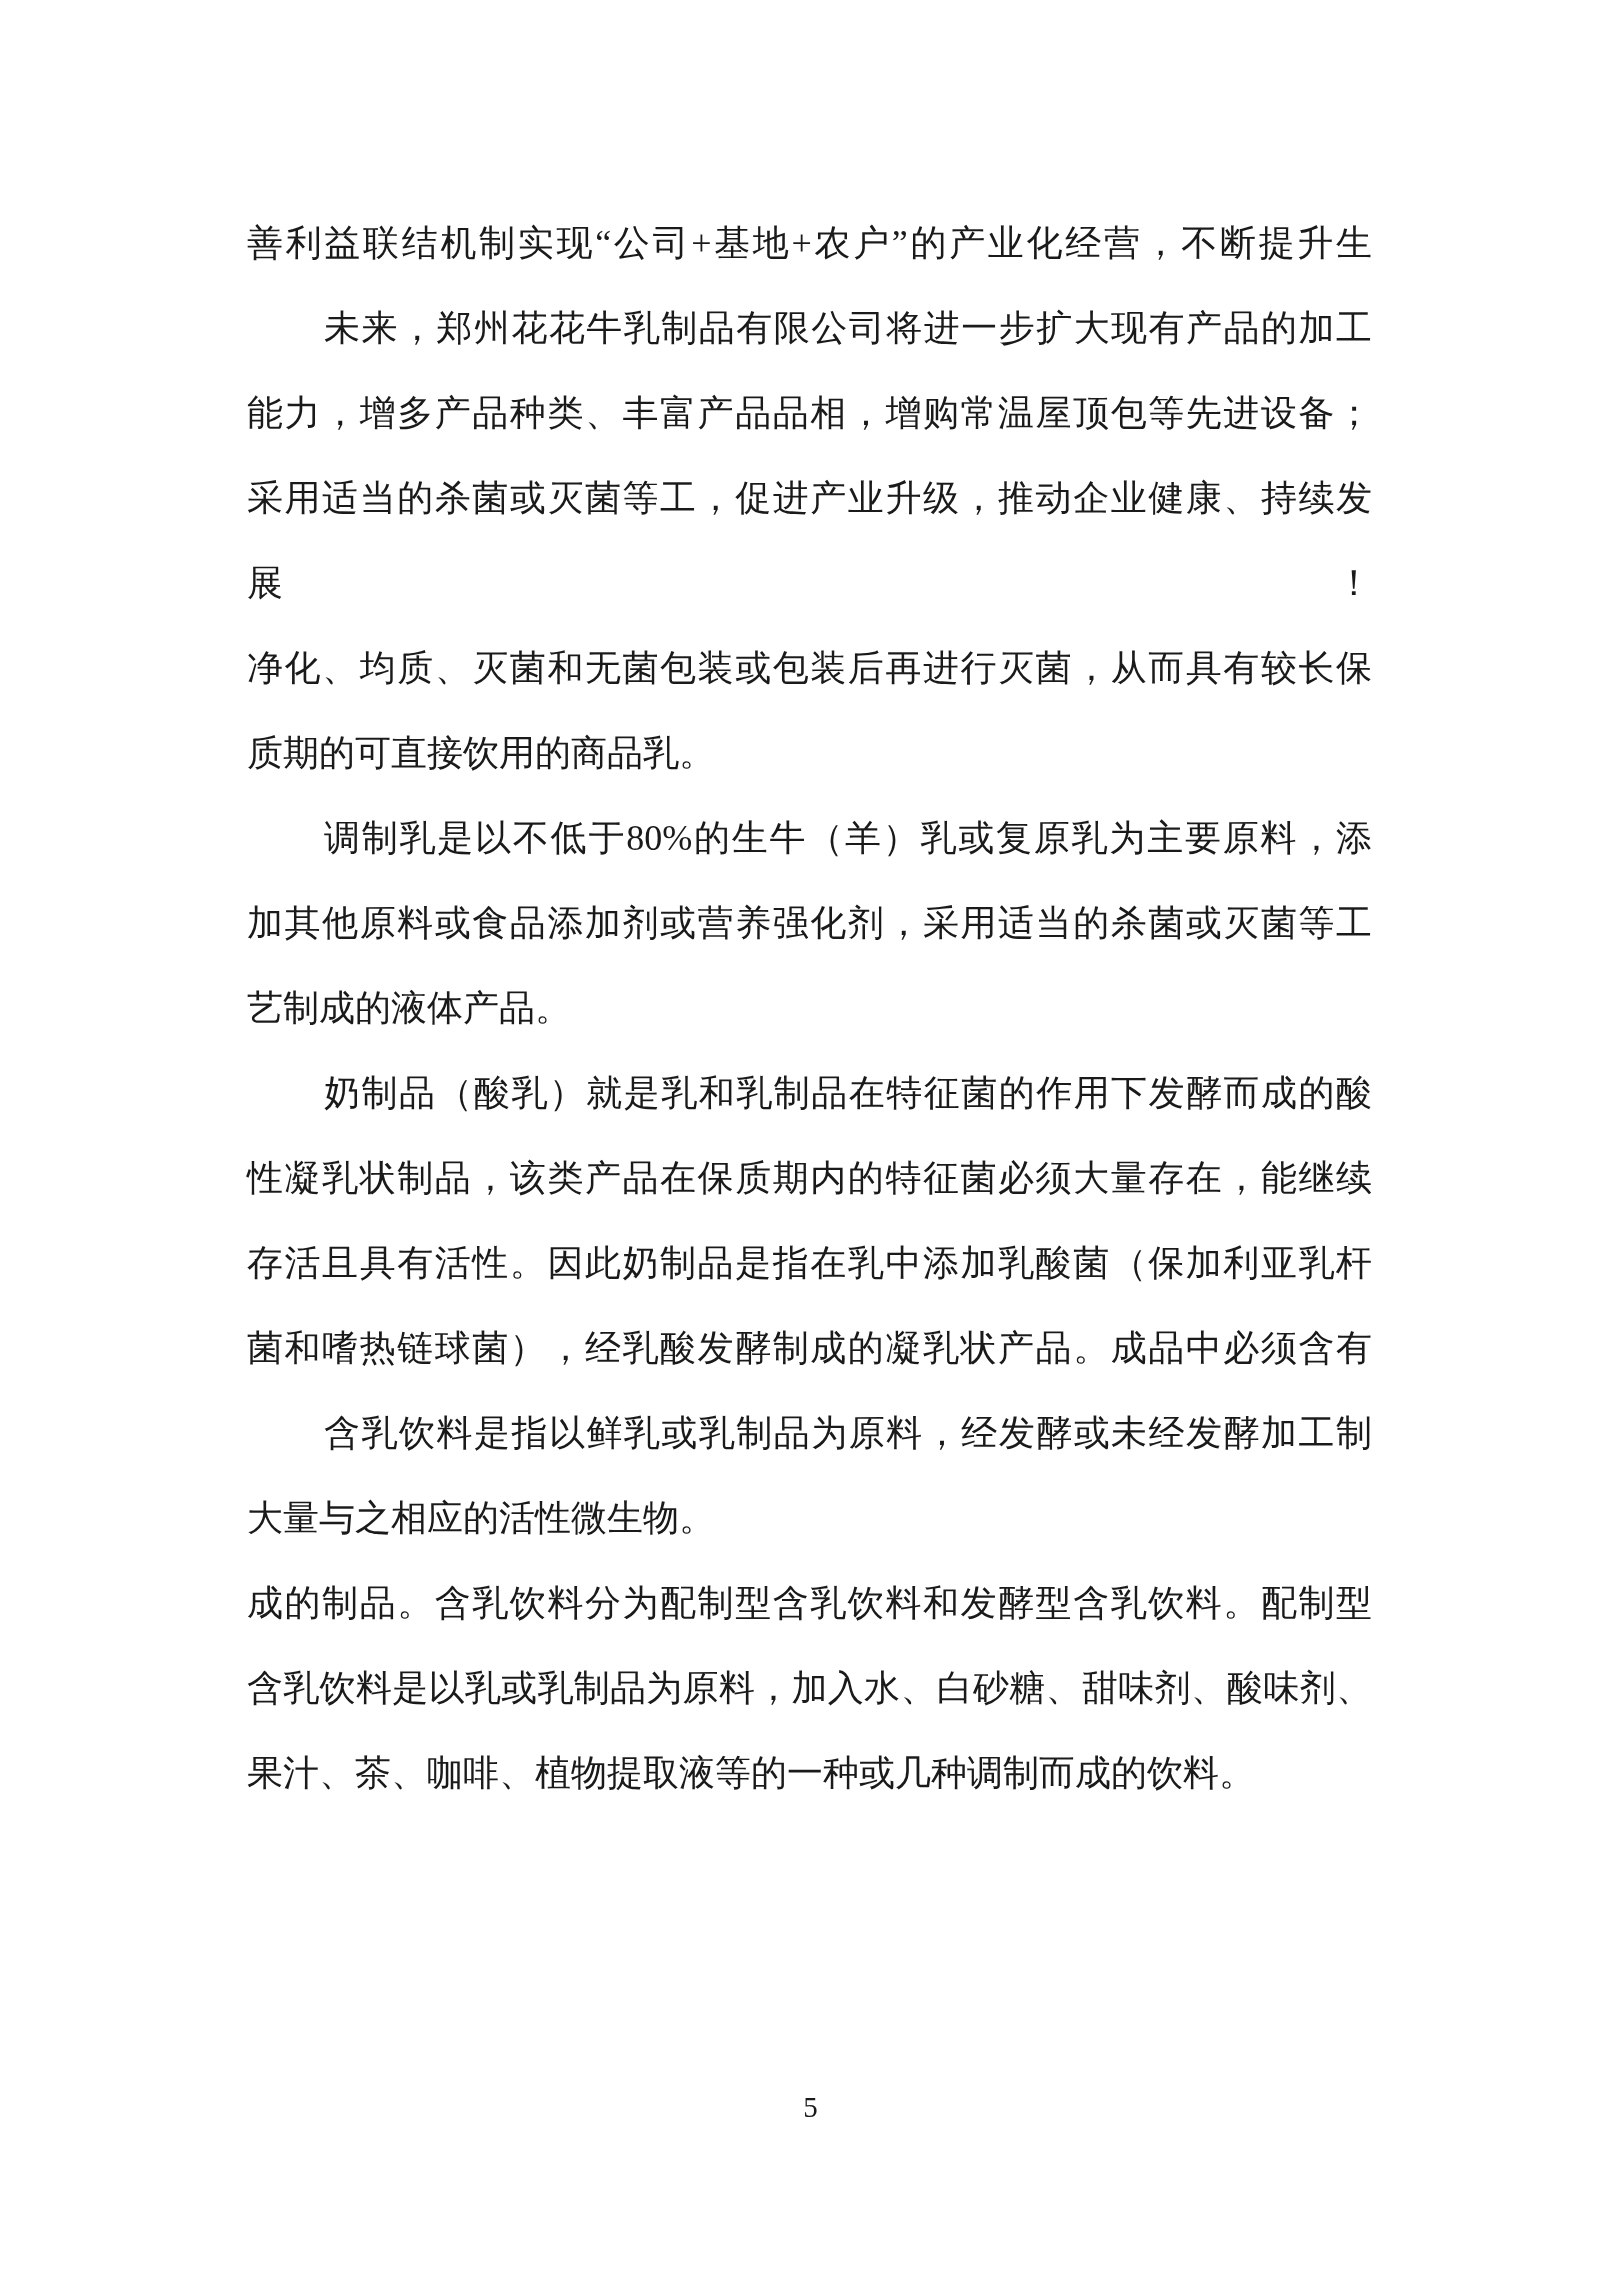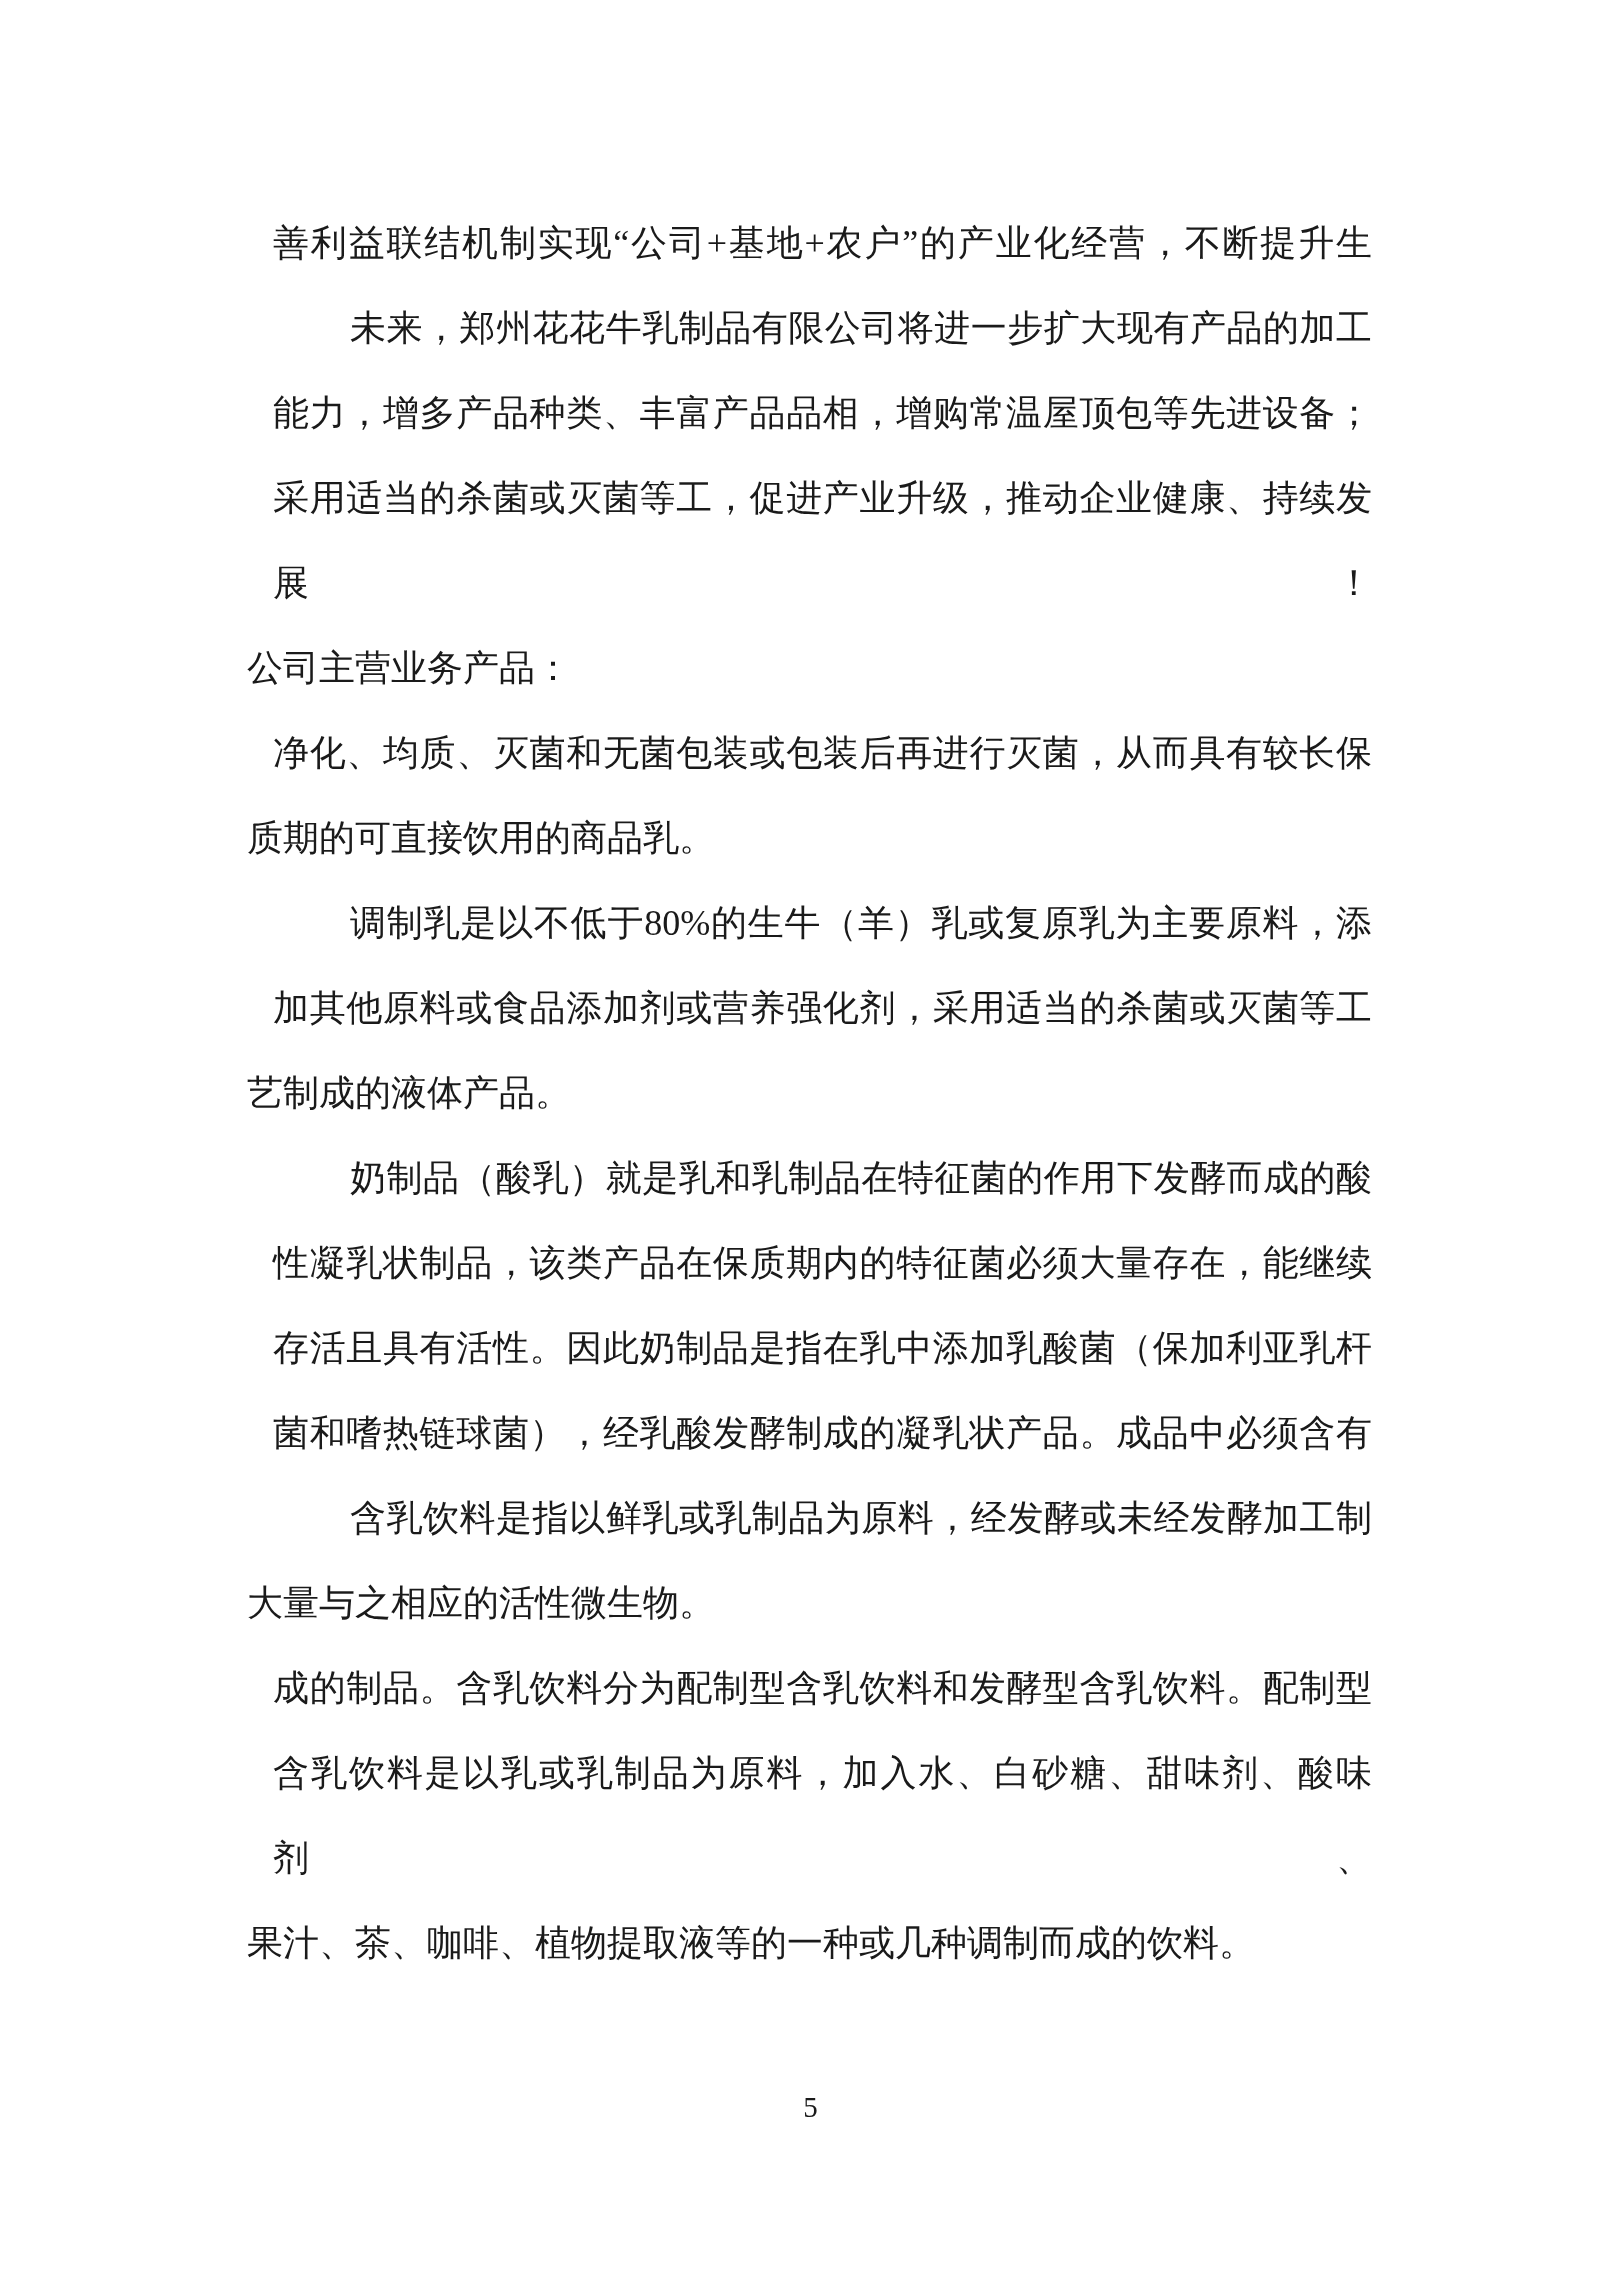--- a/index.html
+++ b/index.html
@@ -23,21 +23,20 @@
     width: 1125px;
     font-size: 36px;
     line-height: 85px;
   }
   .line {
     text-align: justify;
     text-justify: inter-character;
   }
   .line.full {
     text-align-last: justify;
-    margin-left: 26px;
   }
   .line.indent {
     text-indent: 77px;
   }
   .page-number {
     position: absolute;
     top: 2086px;
     left: 0;
     width: 100%;
     text-align: center;
@@ -48,21 +47,20 @@
 </style>
 </head>
 <body>
 
 <div class="page">
   <div class="text-column">
       <div class="line full">善利益联结机制实现“公司+基地+农户”的产业化经营，不断提升生</div>
       <div class="line indent full">未来，郑州花花牛乳制品有限公司将进一步扩大现有产品的加工</div>
       <div class="line full">能力，增多产品种类、丰富产品品相，增购常温屋顶包等先进设备；</div>
       <div class="line full">采用适当的杀菌或灭菌等工，促进产业升级，推动企业健康、持续发展！</div>
-      <div class="line">公司主营业务产品：</div>
       <div class="line full">净化、均质、灭菌和无菌包装或包装后再进行灭菌，从而具有较长保</div>
       <div class="line">质期的可直接饮用的商品乳。</div>
       <div class="line indent full">调制乳是以不低于80%的生牛（羊）乳或复原乳为主要原料，添</div>
       <div class="line full">加其他原料或食品添加剂或营养强化剂，采用适当的杀菌或灭菌等工</div>
       <div class="line">艺制成的液体产品。</div>
       <div class="line indent full">奶制品（酸乳）就是乳和乳制品在特征菌的作用下发酵而成的酸</div>
       <div class="line full">性凝乳状制品，该类产品在保质期内的特征菌必须大量存在，能继续</div>
       <div class="line full">存活且具有活性。因此奶制品是指在乳中添加乳酸菌（保加利亚乳杆</div>
       <div class="line full">菌和嗜热链球菌），经乳酸发酵制成的凝乳状产品。成品中必须含有</div>
       <div class="line indent full">含乳饮料是指以鲜乳或乳制品为原料，经发酵或未经发酵加工制</div>

